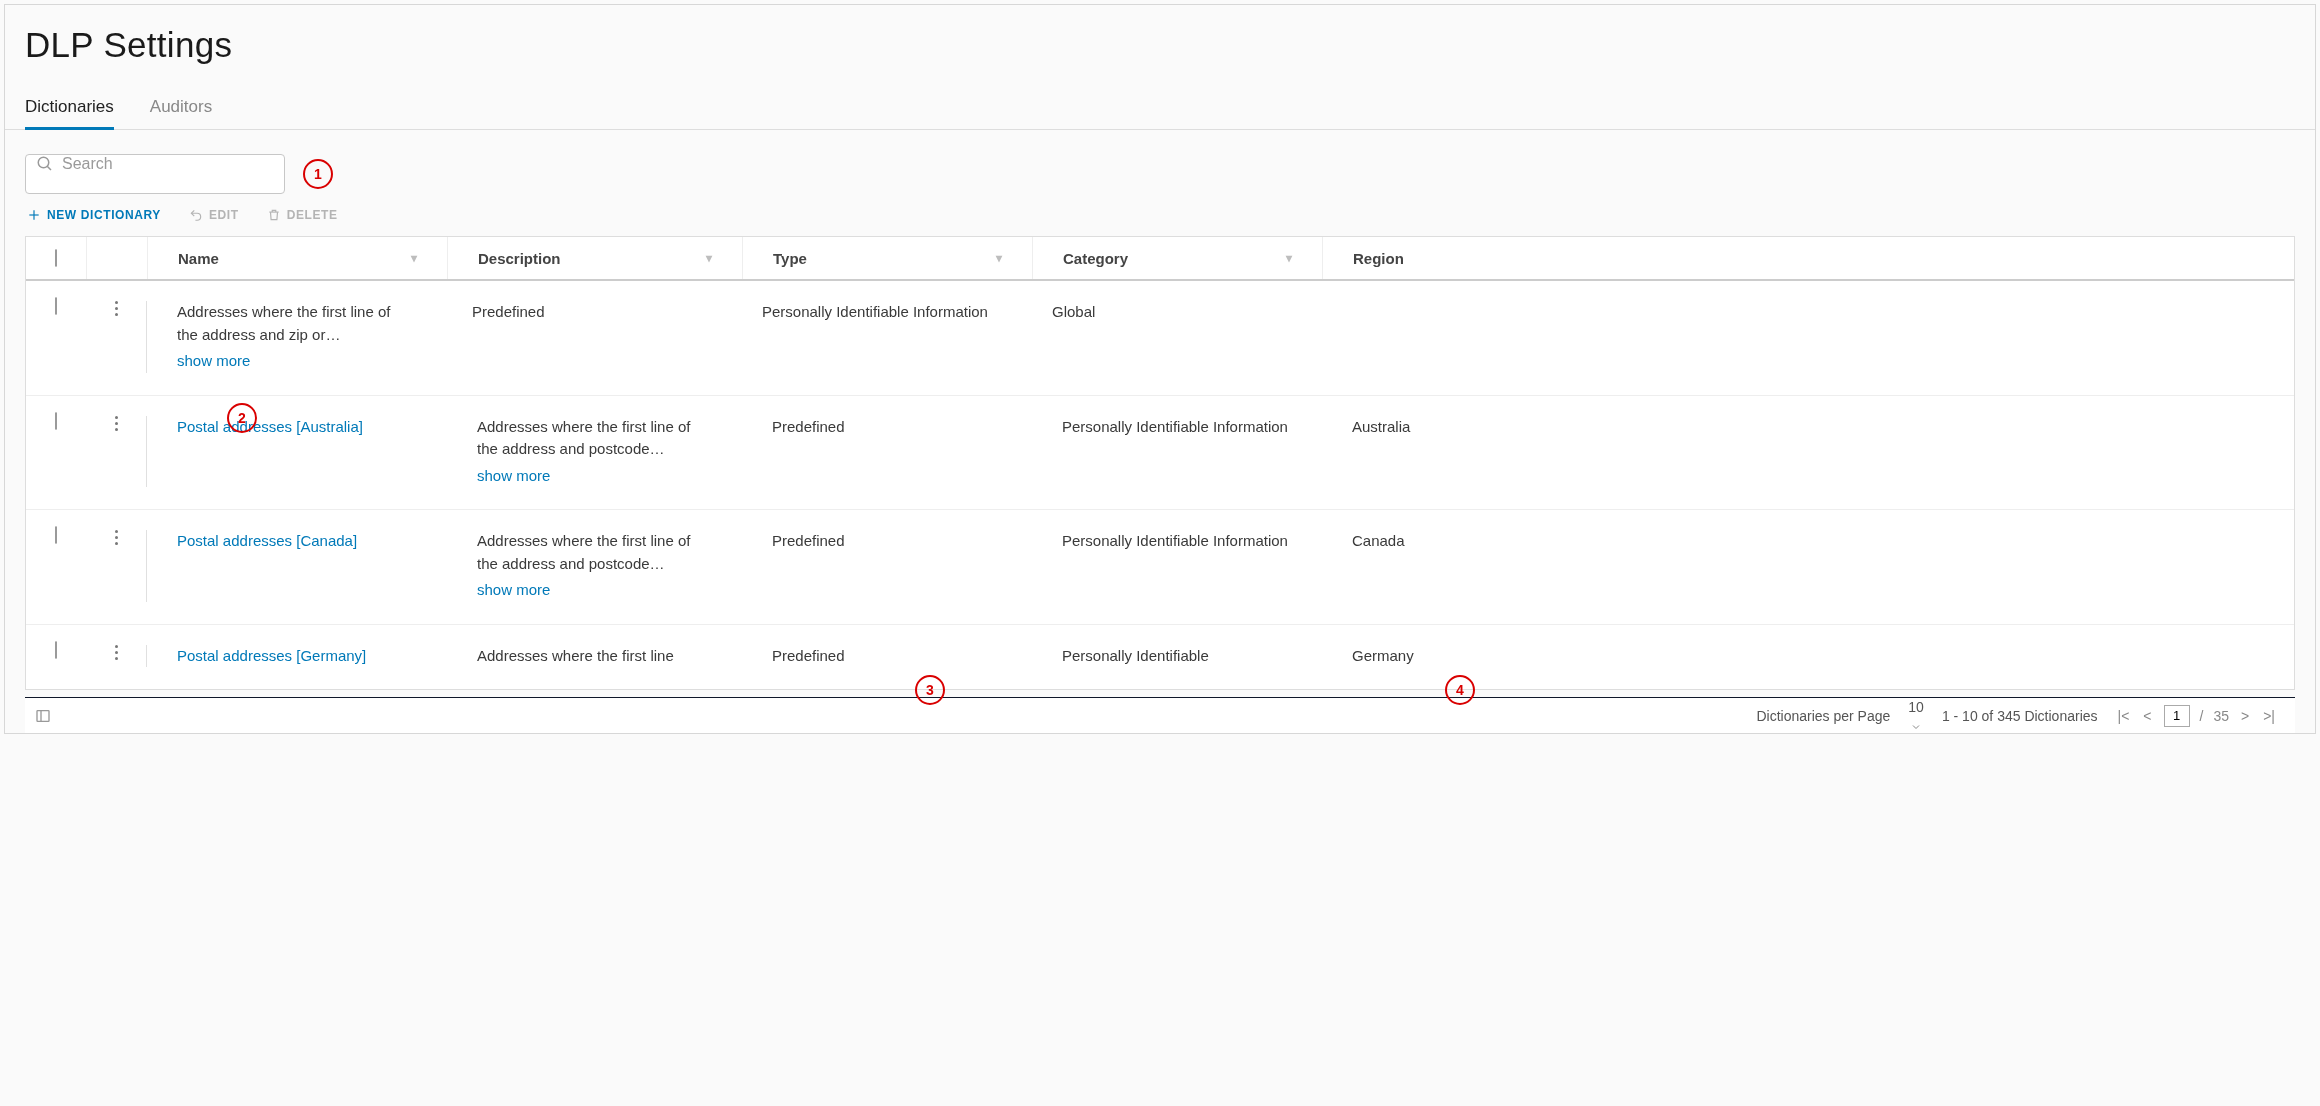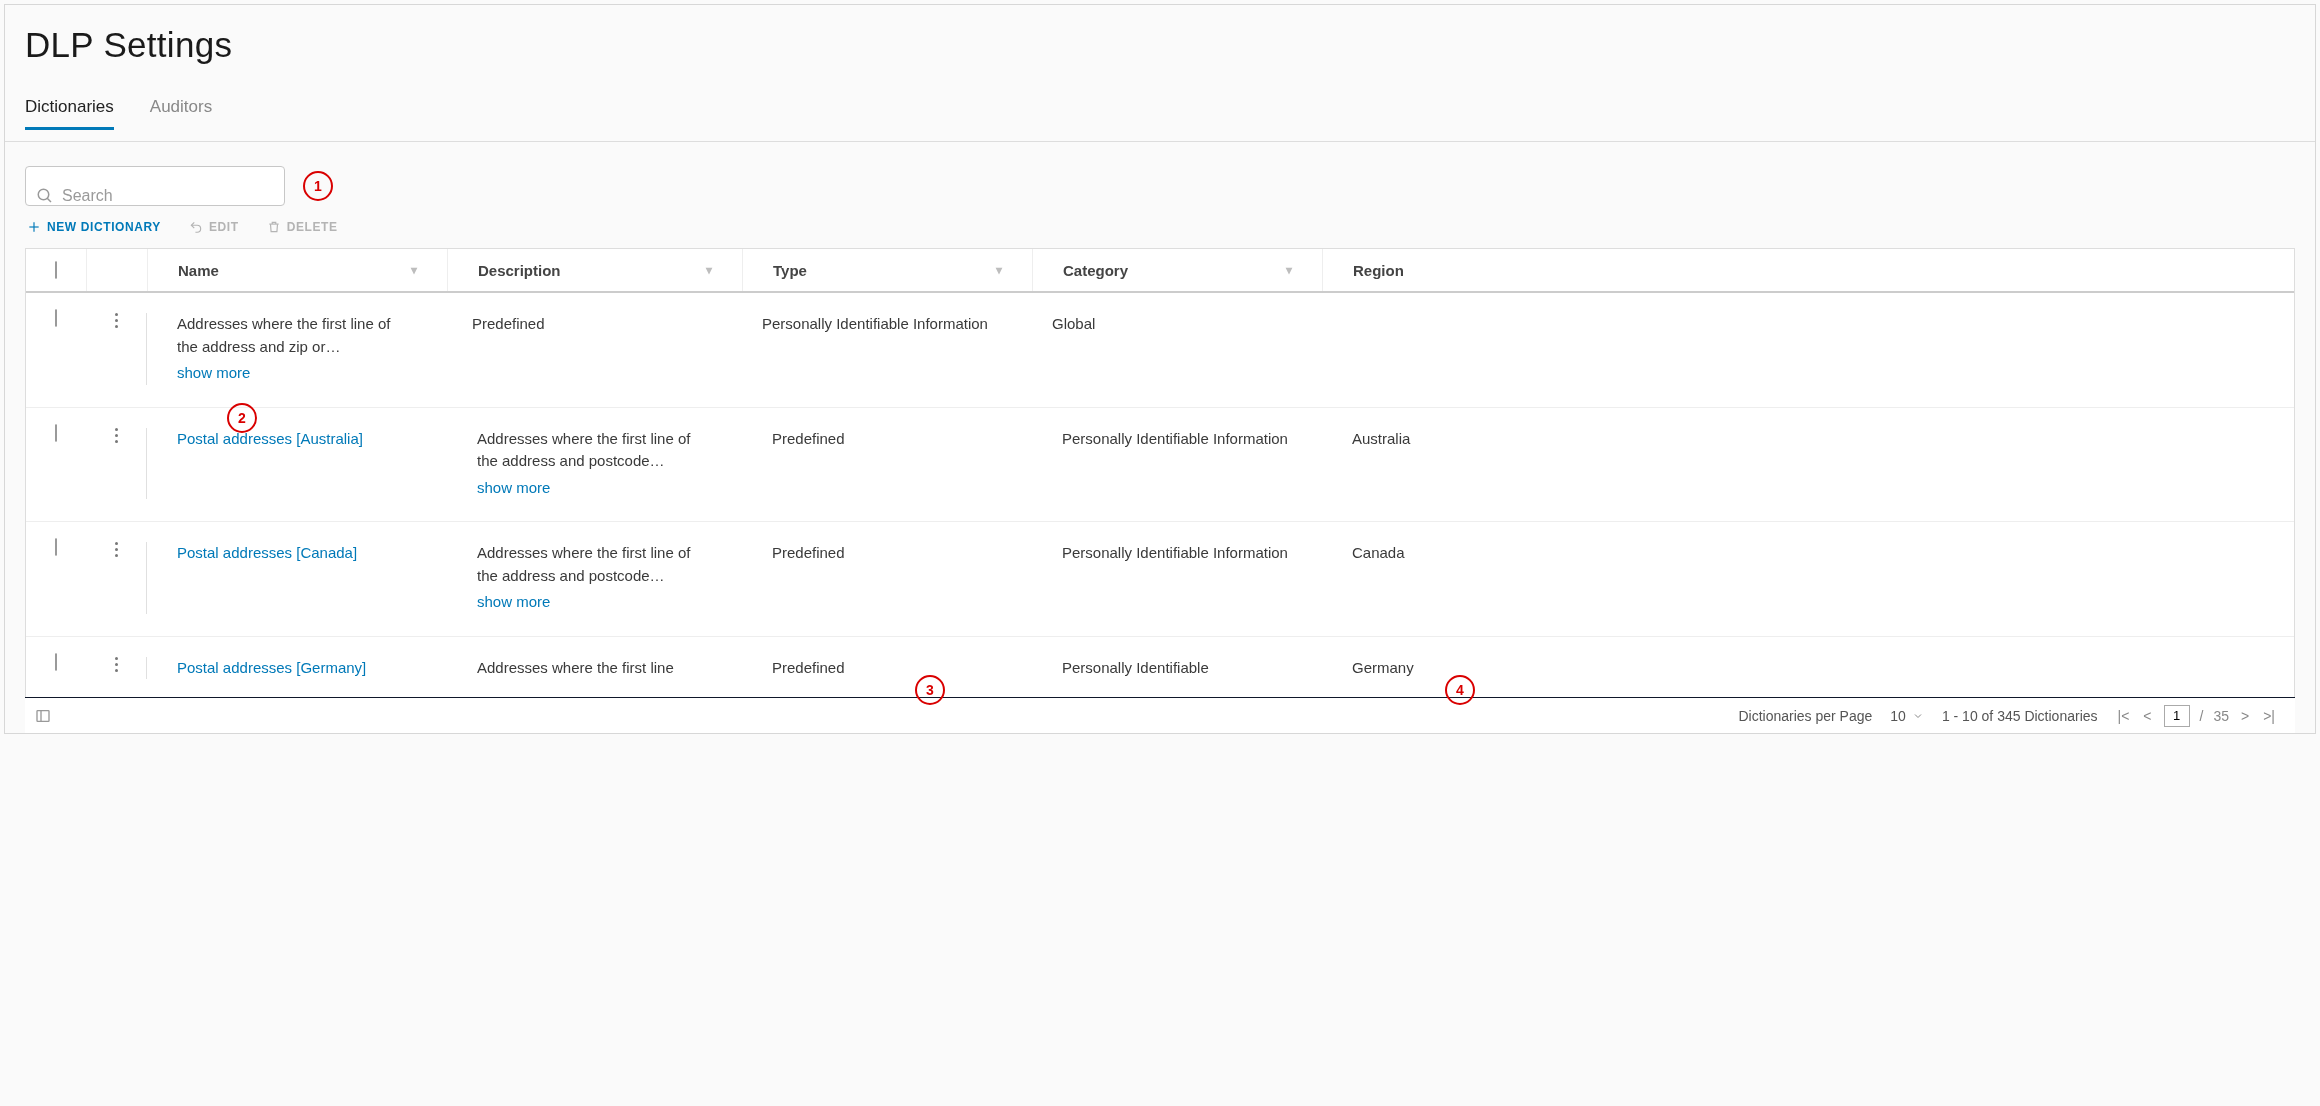--- a/index.html
+++ b/index.html
@@ -20,21 +20,21 @@
   .page-title {
     font-size: 35px;
     font-weight: 400;
     color: #1a1a1a;
     padding: 20px 20px 4px 20px;
     letter-spacing: 0.3px;
   }
   .tabs {
     display: flex;
     gap: 36px;
-    padding: 28px 20px 12px 20px;
+    padding: 28px 20px 0 20px;
     border-bottom: 1px solid #ddd;
     margin-bottom: 24px;
   }
   .tab {
     padding-bottom: 10px;
     font-size: 17px;
     color: #888;
     cursor: pointer;
     border-bottom: 3px solid transparent;
     margin-bottom: -1px;
@@ -45,21 +45,21 @@
     border-bottom-color: #0079b8;
   }
   .search-row {
     display: flex;
     align-items: center;
     gap: 18px;
     padding: 0 20px;
   }
   .search-box {
     display: flex;
-    align-items: flex-end;
+    align-items: flex-start;
     width: 260px;
     height: 40px;
     border: 1px solid #c7c7c7;
     border-radius: 4px;
     background: #fff;
     padding: 0 10px;
     gap: 8px;
   }
   .search-box input {
     border: none;
@@ -159,21 +159,21 @@
     gap: 18px;
     padding: 0 18px;
     font-size: 14px;
     color: #555;
     margin: 0 20px;
   }
   .pager .left-icon {
     position:absolute; left:10px; color:#999; cursor:pointer;
   }
   .pgsel {
-    display:inline-flex; align-items:center; gap:6px; color:#555; cursor:pointer;
+    display:inline-flex; align-items:center; gap:6px; color:#555; cursor:pointer;flex-direction:column;
   }
   .pgctrl { display:inline-flex; align-items:center; gap:10px; color:#888; }
   .pgbtn { cursor:pointer; color:#888; padding:0 2px; }
   .pginput {
     width:26px; height:22px; border:1px solid #aaa; text-align:center; font-size:13px;
   }
   .callout {
     position: absolute;
     width: 30px; height: 30px;
     border: 2.5px solid #d90000;

